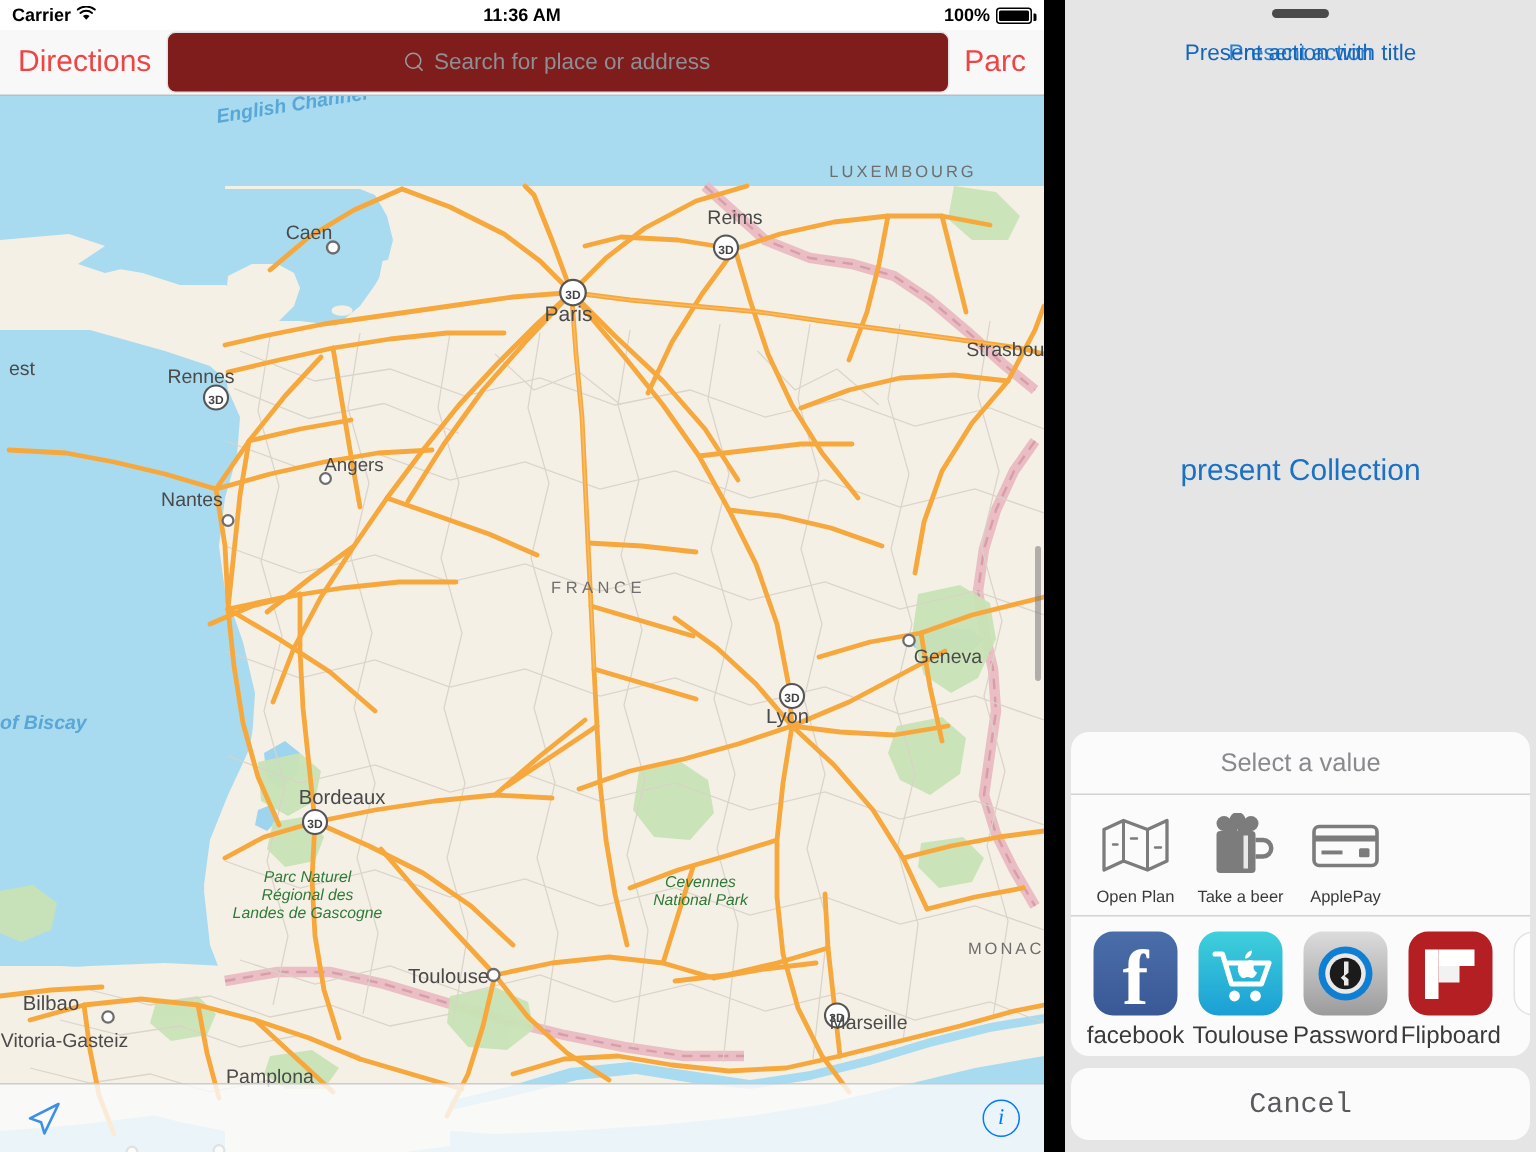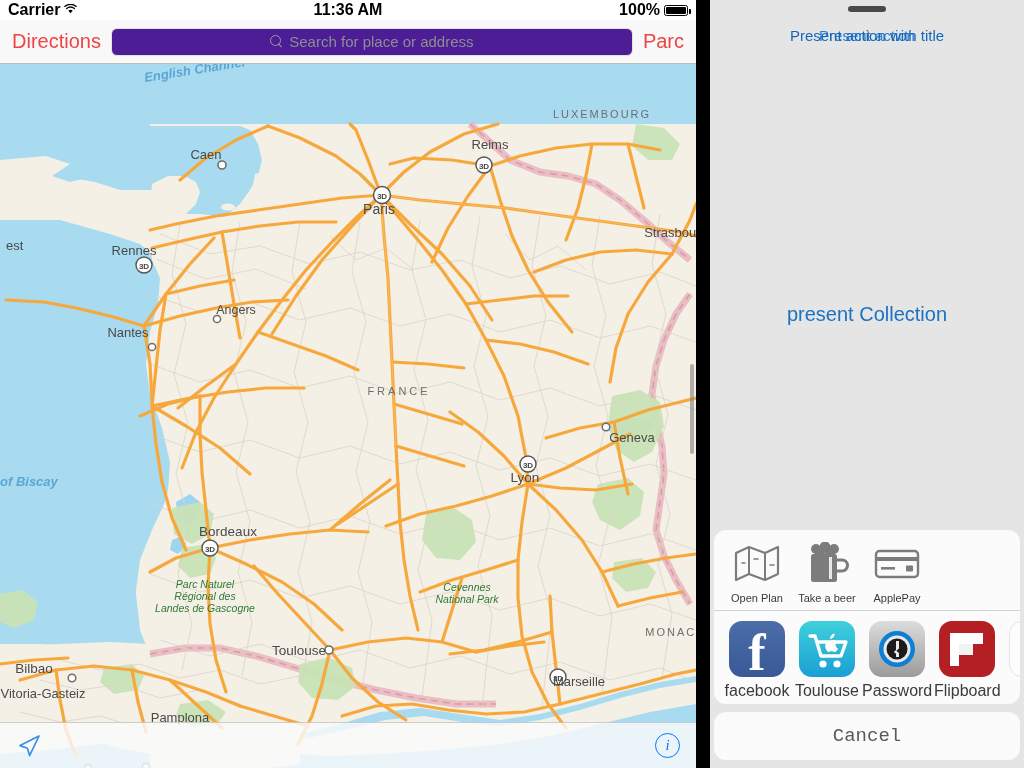--- a/index.html
+++ b/index.html
@@ -17,21 +17,21 @@
   #maps-app {
     position: absolute; left: 0; top: 0; width: 696px; height: 768px;
     overflow: hidden; background: #f3efe6;
   }
 
   
   .status-bar {
     position: relative; height: 20px; width: 100%;
     background: #ffffff;
     display: flex; align-items: center;
-    font-size: 16px; font-weight: bold; color: #000;
+    font-size: 12px; font-weight: bold; color: #000;
     padding: 0 8px;
   }
   .sb-left  { display: flex; align-items: center; gap: 4px; }
   .sb-center{ position: absolute; left: 0; right: 0; text-align: center; font-weight: bold; }
   .sb-right { margin-left: auto; display: flex; align-items: center; gap: 4px; position: relative; z-index: 2;}
   .wifi-glyph { display:inline-block; font-size: 12px; line-height: 1; }
   .battery {
     width: 24px; height: 11px; border: 1.4px solid #000; border-radius: 2.5px;
     position: relative; display: inline-block;
   }
@@ -43,21 +43,21 @@
 
   
   .nav-bar {
     height: 44px; width: 100%;
     background: #f8f8f8;
     border-bottom: 0.5px solid #bdbdbd;
     display: flex; align-items: center; padding: 0 12px; gap: 10px;
   }
   .nav-btn { color: #ef4444; font-size: 20px; white-space: nowrap; }
   .search-field {
-    flex: 1; height: 28px; background: #4c1d95; border-radius: 6px;
+    flex: 1; height: 41px; background: #7f1d1d; border-radius: 6px;
     display: flex; align-items: center; justify-content: center;
     gap: 6px; color: #8e8e93; font-size: 15px;
     border: 0.5px solid #e2e2e2;
   }
   .search-field .mag { width: 13px; height: 13px; position: relative; display:inline-block; flex: 0 0 auto;}
   .search-field .mag::before{
     content:""; position:absolute; left:0; top:0; width:9px; height:9px;
     border:1.4px solid #9b9b9f; border-radius:50%;
   }
   .search-field .mag::after{
@@ -529,20 +529,21 @@
     <div class="overlap-labels">
       <span class="lbl-a">Present action</span>
       <span class="lbl-b">Present action with title</span>
     </div>
 
     <div class="collection-link">present Collection</div>
 
     <div class="action-sheet">
       <div class="sheet-card">
 
+        <div class="sheet-title">Select a value</div>
 
         <div class="sheet-row divider-bottom">
 
           <div class="act-item">
             <span class="act-glyph">
               <svg width="46" height="40" viewBox="0 0 46 40">
                 <path d="M2 10 L15 4 L31 10 L44 4 L44 31 L31 37 L15 31 L2 37 Z" fill="none" stroke="#7c7c7c" stroke-width="2.2" stroke-linejoin="round"></path>
                 <path d="M15 4 L15 31 M31 10 L31 37" stroke="#7c7c7c" stroke-width="2"></path>
                 <path d="M8 20 L11 20 M20 16 L24 16 M36 22 L40 22" stroke="#7c7c7c" stroke-width="1.6" stroke-linecap="round"></path>
               </svg>

